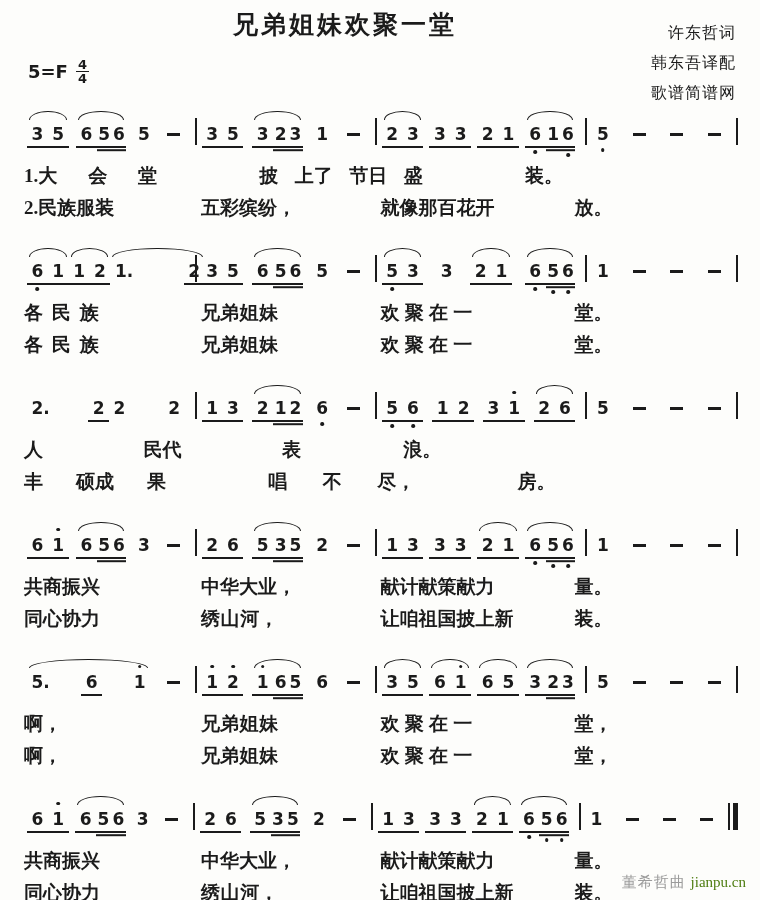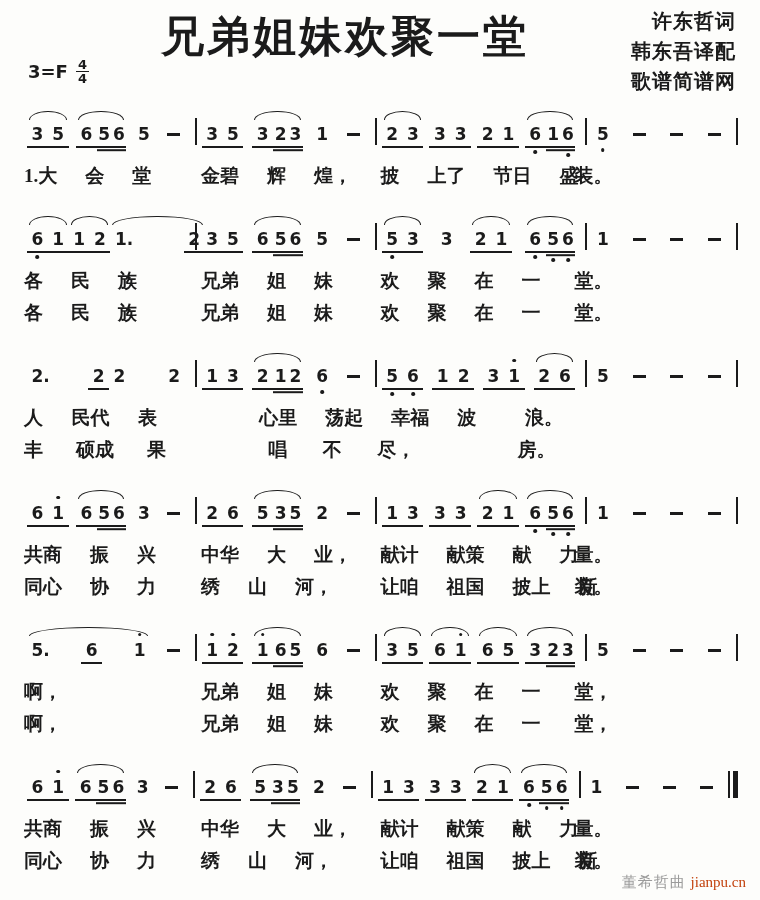--- a/index.html
+++ b/index.html
@@ -7,23 +7,23 @@
     width:760px;height:900px;overflow:hidden;position:relative;
     background:#fdfdfb;color:#1b1b1b;
     font-family:"Liberation Serif","DejaVu Serif",serif;
   }
   .page{position:relative;width:100%;height:100%;padding:0 22px;box-sizing:border-box;}
 
   
   .header{position:relative;height:102px;}
   .title{
     position:absolute;left:0;right:70px;top:8px;text-align:center;
-    font-size:43px;font-weight:700;letter-spacing:3px;white-space:nowrap;
+    font-size:25px;font-weight:700;letter-spacing:3px;white-space:nowrap;
   }
-  .credits{position:absolute;right:2px;top:6px;text-align:right;font-size:20px;font-weight:700;line-height:30px;letter-spacing:1px;}
+  .credits{position:absolute;right:2px;top:18px;text-align:right;font-size:16px;font-weight:400;line-height:30px;letter-spacing:1px;}
   .keysig{position:absolute;left:6px;top:58px;display:inline-flex;align-items:center;font-family:"DejaVu Sans",sans-serif;font-weight:700;font-size:18px;}
   .timesig{display:inline-flex;flex-direction:column;align-items:center;margin-left:8px;font-size:13px;line-height:13px;}
   .timesig .tnum{padding:0 2px;}
   .timesig .tnum:first-child{border-bottom:1.6px solid #1b1b1b;}
 
   
   .score-line{margin-bottom:17px;}
   .notes-row{display:flex;align-items:flex-end;padding:16px 0 13px 0;}
   .meas{display:flex;justify-content:space-between;align-items:flex-end;padding:0 10px 0 5px;min-width:0;}
   .grp{position:relative;display:inline-flex;align-items:flex-end;}
@@ -52,40 +52,40 @@
   .note.u1.ol::before{bottom:-8.5px;}
   .note.u2.ol::before{bottom:-11.5px;}
   .dash{width:13px;height:2.8px;background:#1b1b1b;margin:0 5px 9px 5px;align-self:flex-end;}
   .bar{width:2px;height:27px;background:#1b1b1b;align-self:flex-end;margin-bottom:0;flex:0 0 auto;}
   .bar-final{display:flex;gap:3px;align-self:flex-end;flex:0 0 auto;}
   .bar-final .thin{width:2px;height:27px;background:#1b1b1b;}
   .bar-final .thick{width:5px;height:27px;background:#1b1b1b;}
 
   
   .lyr-row{display:flex;margin-top:3px;}
-  .lyr-meas{display:flex;justify-content:space-between;padding:0 14% 0 2px;box-sizing:border-box;min-width:0;gap:28px;}
+  .lyr-meas{display:flex;justify-content:space-between;padding:0 14% 0 2px;box-sizing:border-box;min-width:0;}
   .tok{font-size:19px;font-weight:700;line-height:29px;white-space:nowrap;}
 
   
   .watermark{position:absolute;right:14px;bottom:8px;font-size:15px;color:#9b9b9b;letter-spacing:1px;}
-  .watermark .wm-domain{color:#c2410c;letter-spacing:0;}
+  .watermark .wm-domain{color:#4d7c0f;letter-spacing:0;}
 </style>
 </head>
 <body>
 
 <div class="page">
   <div class="header">
     <div class="title">兄弟姐妹欢聚一堂</div>
     <div class="credits">
       <div>许东哲词</div>
       <div>韩东吾译配</div>
       <div>歌谱简谱网</div>
     </div>
     <div class="keysig">
-      <span>3=F</span>
+      <span>5=F</span>
       <span class="timesig">
         <span class="tnum">4</span>
         <span class="tnum">4</span>
       </span>
     </div>
   </div>
 
   <div id="score">
       <div class="score-line">
         <div class="notes-row">
@@ -160,35 +160,51 @@
             </span>
           </div>
           <span class="bar"></span>
         </div>
         <div class="lyr-row">
           <div class="lyr-meas" style="flex: 1.18 1 0%;">
             <span class="tok">1.大</span>
             <span class="tok">会</span>
             <span class="tok">堂</span>
           </div>
-          <div class="lyr-meas" style="flex: 1.22 1 0%;">
-            <span class="tok">金碧</span>
-            <span class="tok">辉</span>
-            <span class="tok">煌，</span>
-          </div>
           <div class="lyr-meas" style="flex: 1.45 1 0%;">
             <span class="tok">披</span>
             <span class="tok">上了</span>
             <span class="tok">节日</span>
             <span class="tok">盛</span>
           </div>
           <div class="lyr-meas" style="flex: 1 1 0%;">
             <span class="tok">装。</span>
           </div>
         </div>
+        <div class="lyr-row">
+          <div class="lyr-meas" style="flex: 1.18 1 0%;">
+            <span class="tok">2.民族</span>
+            <span class="tok">服</span>
+            <span class="tok">装</span>
+          </div>
+          <div class="lyr-meas" style="flex: 1.22 1 0%;">
+            <span class="tok">五彩</span>
+            <span class="tok">缤</span>
+            <span class="tok">纷，</span>
+          </div>
+          <div class="lyr-meas" style="flex: 1.45 1 0%;">
+            <span class="tok">就</span>
+            <span class="tok">像那</span>
+            <span class="tok">百花</span>
+            <span class="tok">开</span>
+          </div>
+          <div class="lyr-meas" style="flex: 1 1 0%;">
+            <span class="tok">放。</span>
+          </div>
+        </div>
       </div>
       <div class="score-line">
         <div class="notes-row">
           <div class="meas" style="flex: 1.18 1 0%;">
             <span class="grp slur">
               <span class="note u1 ol">6</span>
               <span class="note u1">1</span>
             </span>
             <span class="grp slur">
               <span class="note u1">1</span>
@@ -362,26 +378,20 @@
               <span class="dash"></span>
             </span>
           </div>
           <span class="bar"></span>
         </div>
         <div class="lyr-row">
           <div class="lyr-meas" style="flex: 1.18 1 0%;">
             <span class="tok">人</span>
             <span class="tok">民代</span>
             <span class="tok">表</span>
-          </div>
-          <div class="lyr-meas" style="flex: 1.45 1 0%;">
-            <span class="tok">心里</span>
-            <span class="tok">荡起</span>
-            <span class="tok">幸福</span>
-            <span class="tok">波</span>
           </div>
           <div class="lyr-meas" style="flex: 1 1 0%;">
             <span class="tok">浪。</span>
           </div>
         </div>
         <div class="lyr-row">
           <div class="lyr-meas" style="flex: 1.18 1 0%;">
             <span class="tok">丰</span>
             <span class="tok">硕成</span>
             <span class="tok">果</span>

